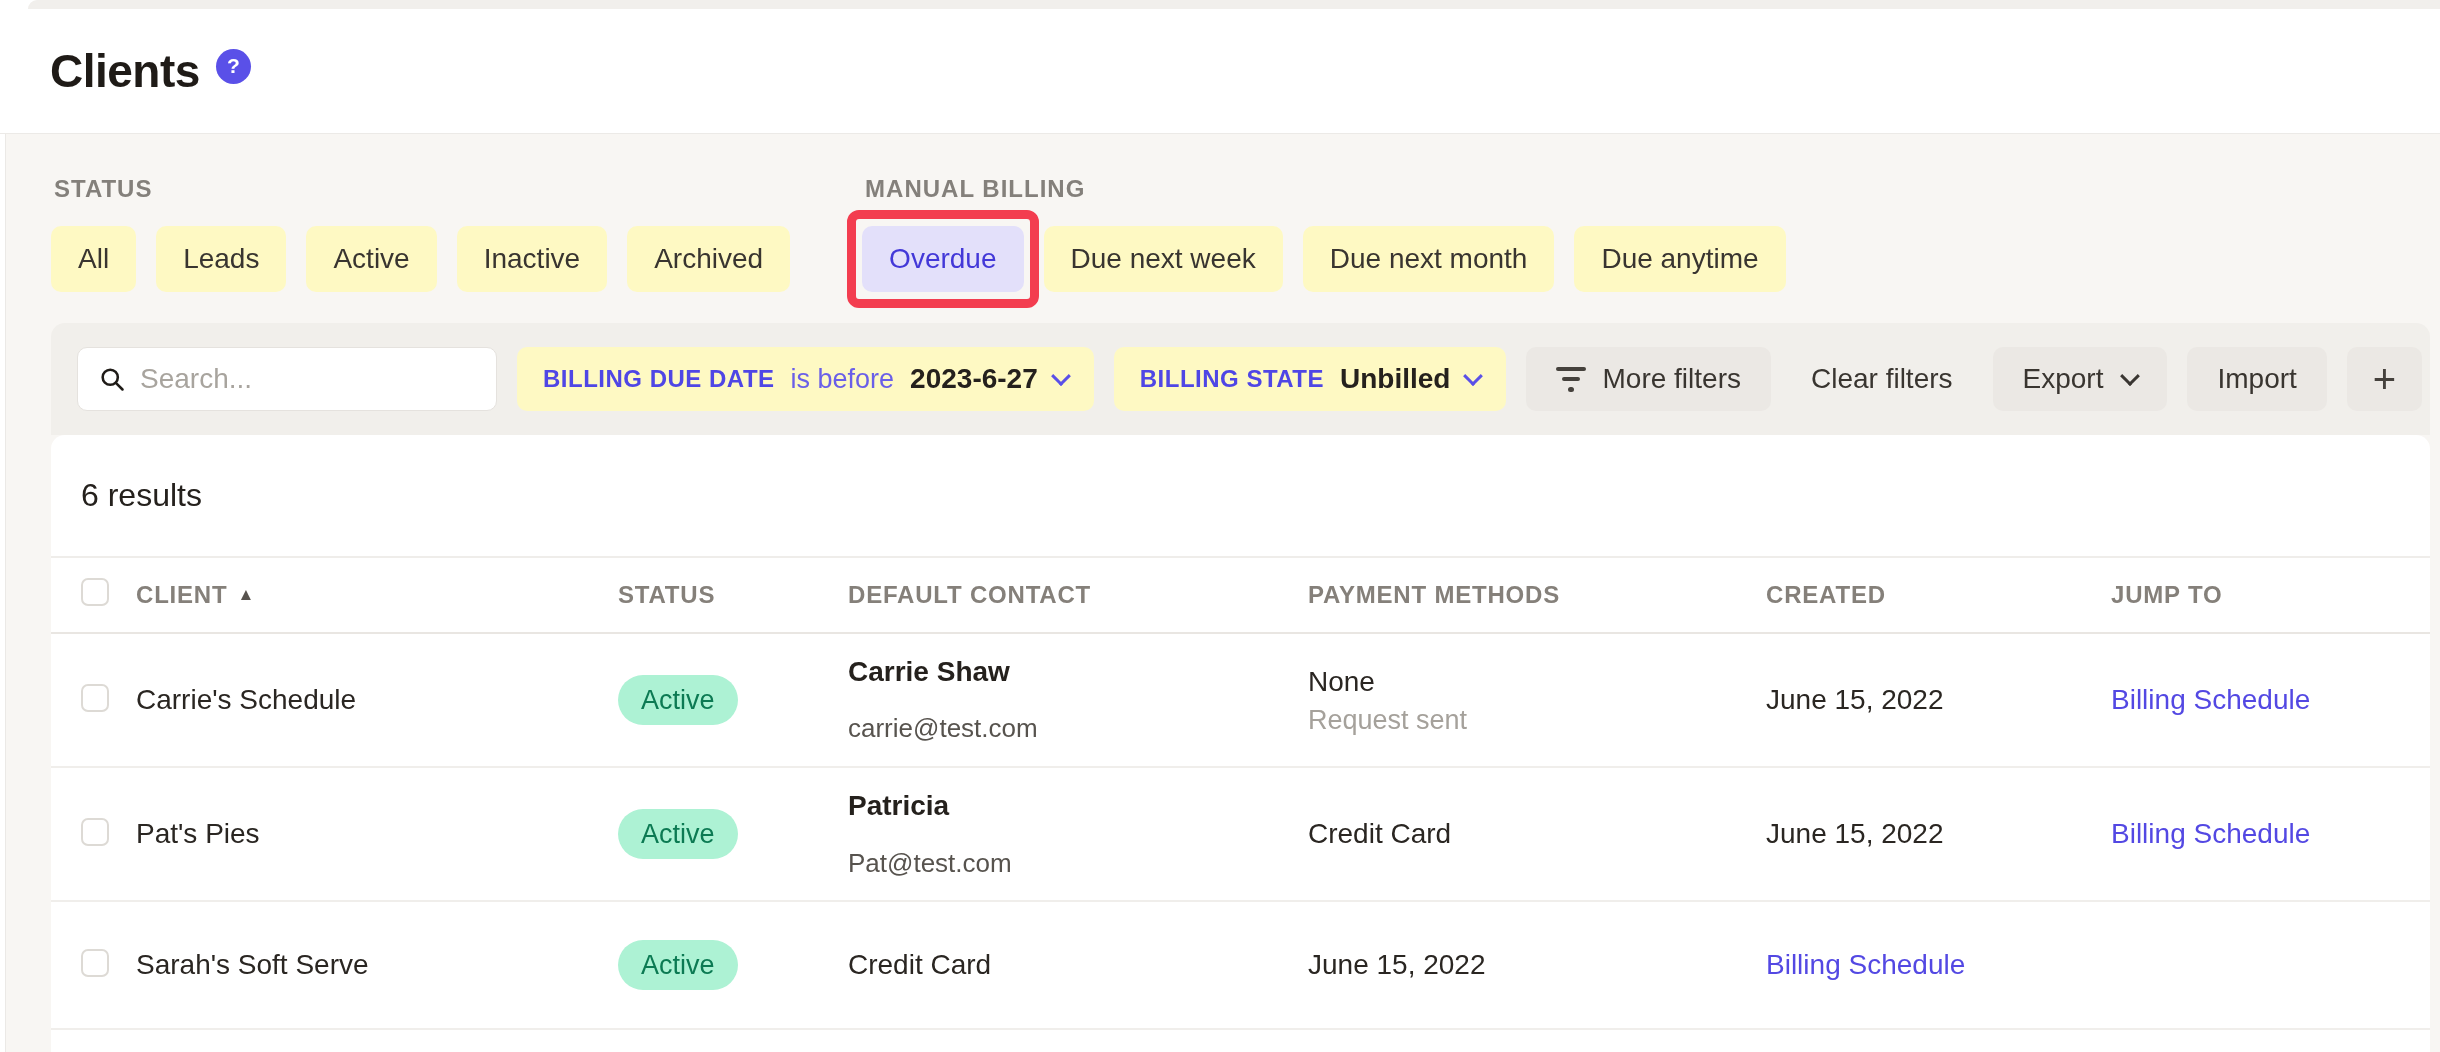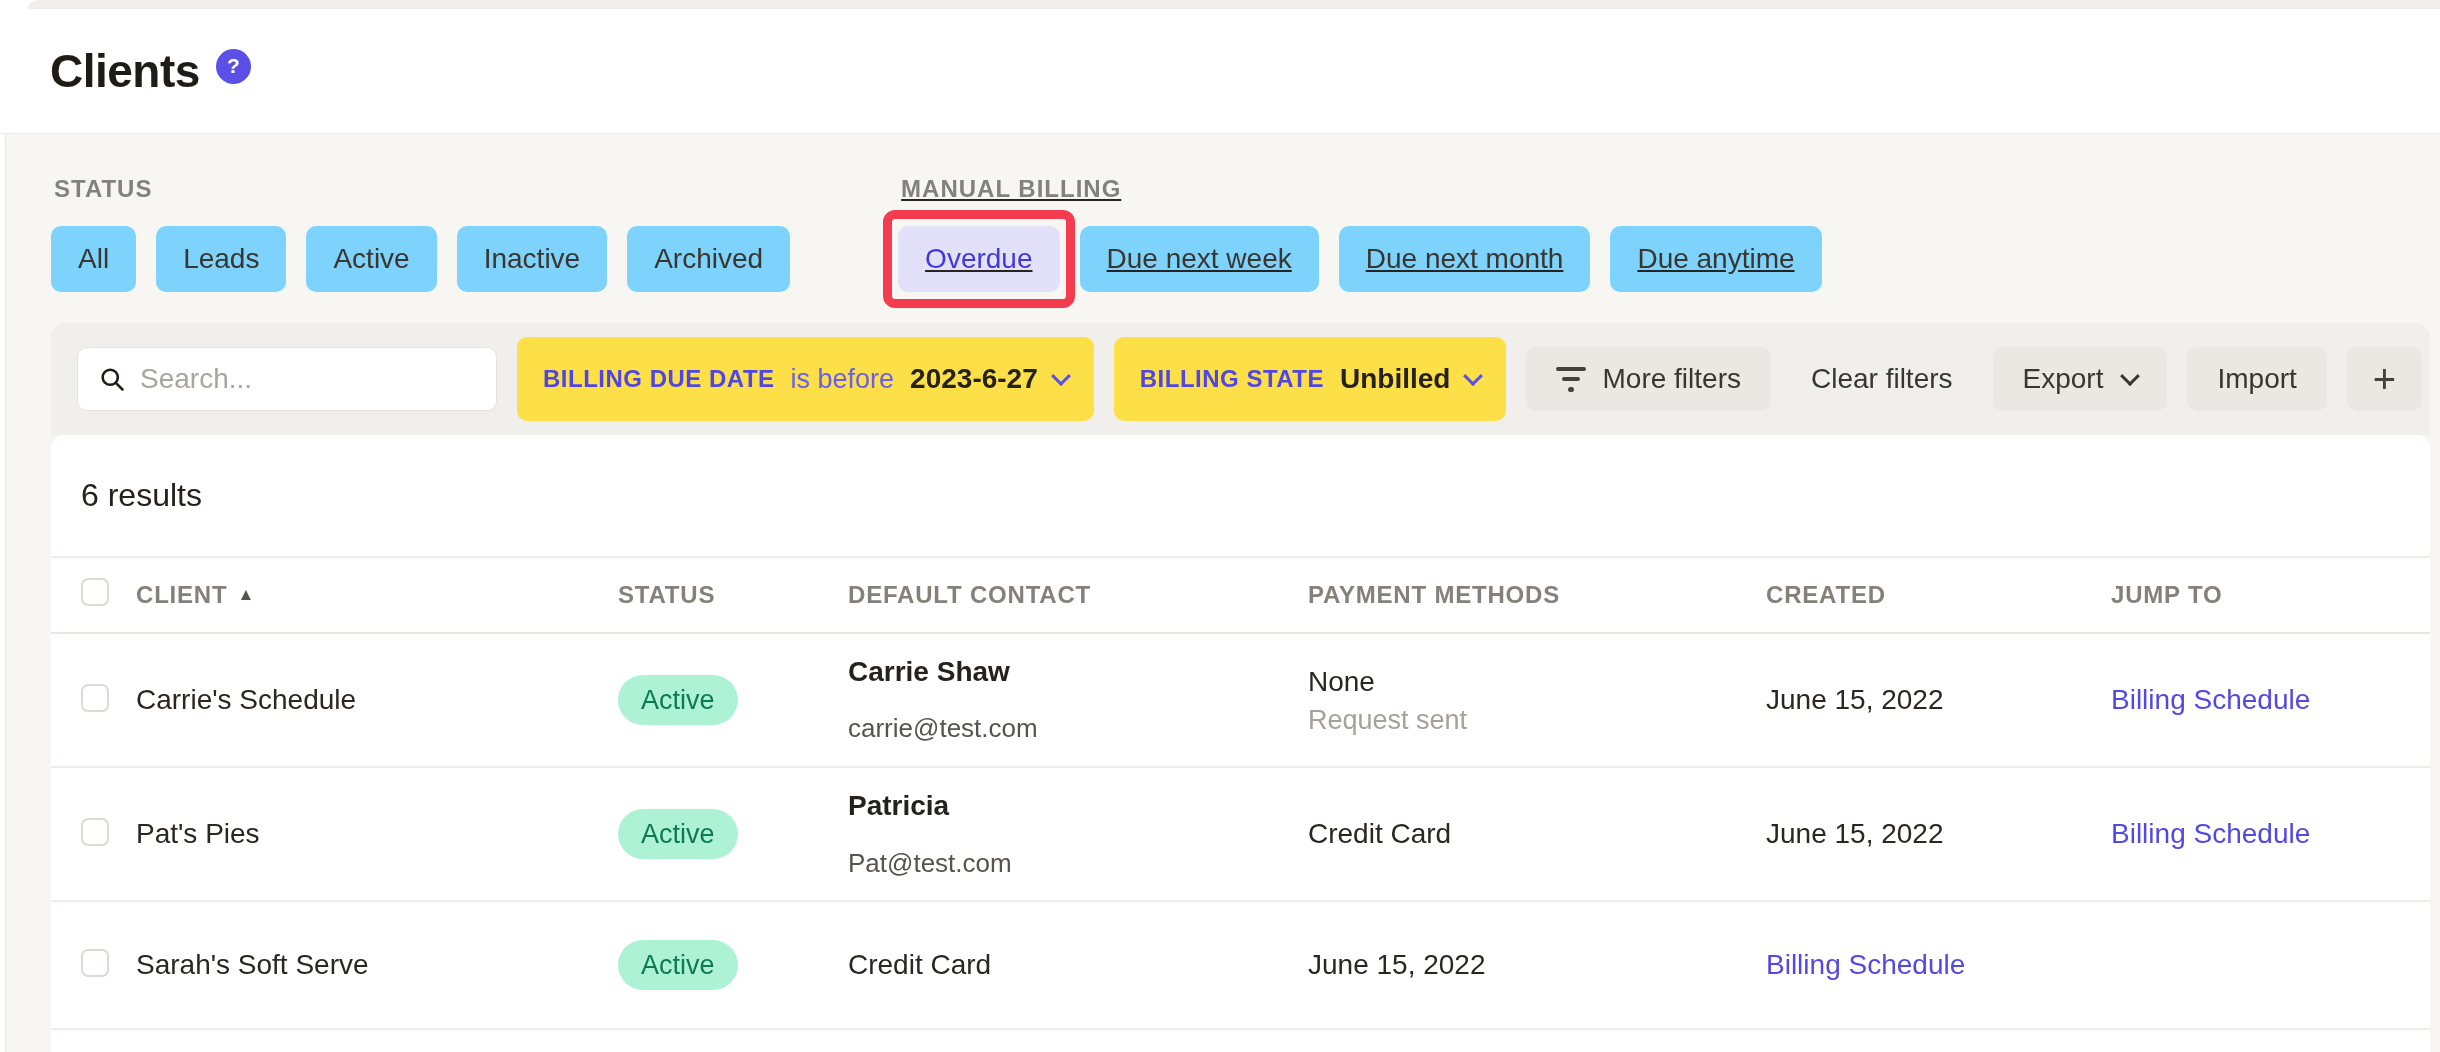--- a/index.html
+++ b/index.html
@@ -27,29 +27,29 @@
 
   
   .main {
     flex:1 1 auto; background:#F8F6F3; position:relative;
     padding:41px 10px 0 51px; display:flex; flex-direction:column; overflow:hidden;
   }
   .left-sliver { position:absolute; left:0; top:0; bottom:0; width:6px; background:#fff; border-right:1px solid #EBE9E6; }
 
   
   .chip-groups { display:flex; flex:0 0 auto; }
-  .chip-group--billing { margin-left:108px;text-decoration:underline; }
+  .chip-group--billing { margin-left:72px; }
   .group-label {
     font-size:24px; font-weight:600; color:#84807B; letter-spacing:1px;
     margin-left:3px; margin-bottom:23px; text-transform:uppercase;
   }
   .chips { display:flex; gap:20px; }
   .chip {
     height:66px; padding:0 27px; border:none; border-radius:10px;
-    background:#7dd3fc; color:#393530; font-size:28px;
+    background:#fef9c3; color:#393530; font-size:28px;
     font-family:inherit; display:flex; align-items:center; cursor:pointer; white-space:nowrap;
   }
   .chip--selected { background:#E3E0FA; color:#4338D8; font-weight:500; }
   .chip-wrap { position:relative; display:inline-flex;border-radius:31px; }
   .red-ring {
     position:absolute; top:-16px; left:-15px; right:-15px; bottom:-16px;
     border:9px solid #F33D4F; border-radius:12px; pointer-events:none; z-index:5;
   }
 
   
@@ -63,21 +63,21 @@
     display:flex; align-items:center; padding:0 20px; gap:14px; flex:0 0 auto;justify-content:center;
   }
   .search-box svg { flex:0 0 auto; }
   .search-input {
     border:none; outline:none; background:transparent; width:100%;
     font-size:28px; font-family:inherit; color:#272320;
   }
   .search-input::placeholder { color:#A8A49E; }
 
   .filter-pill {
-    height:84px; border-radius:10px; background:#fde047; display:flex; align-items:center;
+    height:64px; border-radius:10px; background:#fef9c3; display:flex; align-items:center;
     gap:16px; padding:0 26px; cursor:pointer; flex:0 0 auto; white-space:nowrap;
   }
   .pill-label { font-size:24px; font-weight:700; color:#4F46E5; letter-spacing:0.5px; }
   .pill-op { font-size:27px; color:#6A5FE8;text-align:right; }
   .pill-value { font-size:28px; font-weight:600; color:#25211D; }
   .chev { width:14px; height:14px; border-right:3px solid currentColor; border-bottom:3px solid currentColor;
     transform:rotate(45deg) translate(-2px,-2px); display:inline-block; }
   .chev--purple { color:#5A50E8; }
   .chev--dark { color:#3A3632; margin-left:4px; }
 

